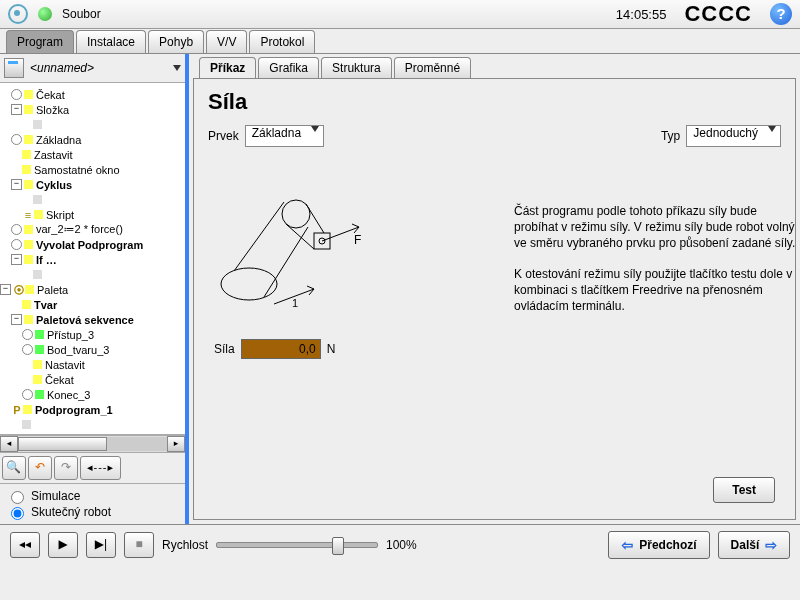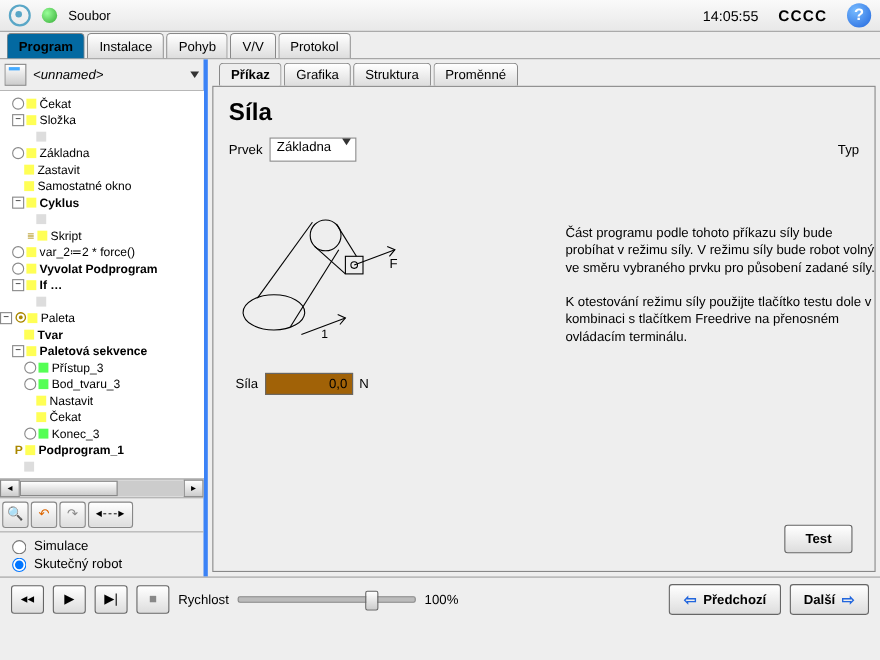--- a/index.html
+++ b/index.html
@@ -2,25 +2,25 @@
 <html><head>
 <meta charset="utf-8">
 <style>
 html,body{margin:0;padding:0;font-family:Arial,sans-serif;font-size:12px;background:#eee;width:800px;height:600px;overflow:hidden}
 .topbar{height:28px;background:linear-gradient(#fafafa,#e8e8e8);border-bottom:1px solid #999;display:flex;align-items:center;padding:0 8px;gap:10px}
 .logo{width:20px;height:20px;border:2px solid #5aa7c7;border-radius:50%;box-sizing:border-box;position:relative}
 .logo::after{content:"";position:absolute;width:6px;height:6px;background:#5aa7c7;border-radius:50%;top:4px;left:4px}
 .globe{width:14px;height:14px;background:radial-gradient(circle at 35% 35%,#9f9,#3a3);border-radius:50%}
 .topbar-spacer{flex:1}
 .clock{font-size:13px}
-.cccc{font-weight:bold;font-size:14px;letter-spacing:1px;margin:0 8px}
+.cccc{font-weight:bold;font-size:22px;letter-spacing:1px;margin:0 8px}
 .help{width:22px;height:22px;background:radial-gradient(circle at 35% 30%,#7bf,#26d);border-radius:50%;color:#fff;font-weight:bold;text-align:center;line-height:22px;font-size:15px}
 .tabbar{height:24px;display:flex;align-items:flex-end;padding-left:6px;background:#eee}
 .tab{padding:4px 10px;border:1px solid #888;border-bottom:none;background:linear-gradient(#fff,#ddd);border-radius:4px 4px 0 0;margin-right:2px;cursor:pointer}
-.tab.active{background:#0369a1;font-weight:bold;position:relative;z-index:2}
+.tab.active{background:#a3a3a3;font-weight:normal;position:relative;z-index:2}
 .mainrow{display:flex;height:470px;border-top:1px solid #888}
 .leftcol{width:185px;display:flex;flex-direction:column;border-right:4px solid #3b82f6;background:#eee}
 .filebar{height:24px;display:flex;align-items:center;gap:6px;padding:2px 4px;border-bottom:1px solid #aaa}
 .diskicon{width:18px;height:18px;background:linear-gradient(#fff,#ccc);border:1px solid #888;position:relative}
 .diskicon::after{content:"";position:absolute;top:2px;left:3px;width:10px;height:3px;background:#4af}
 .filename{font-style:italic}
 .dd{width:0;height:0;border-left:4px solid transparent;border-right:4px solid transparent;border-top:6px solid #333;margin-left:auto}
 .tree{flex:1;overflow:auto;background:#fff;font-size:11px;padding:4px 0;border-bottom:1px solid #aaa}
 .tn{display:flex;align-items:center;height:15px;white-space:nowrap;cursor:pointer}
 .tg{width:9px;height:9px;border:1px solid #888;line-height:7px;text-align:center;font-size:9px;margin-right:2px;background:#fff}
@@ -283,20 +283,24 @@
       <div style="display:flex;justify-content:space-between">
         <div class="frow">
           <span>Prvek</span>
           <div class="sel">
               <span>Základna</span>
               <div class="dd"></div>
             </div>
         </div>
         <div class="frow">
           <span>Typ</span>
+          <div class="sel">
+              <span>Jednoduchý</span>
+              <div class="dd"></div>
+            </div>
         </div>
       </div>
 
       <svg class="diagram" viewBox="0 0 170 130">
         <ellipse cx="35" cy="95" rx="28" ry="16" fill="none" stroke="#000"></ellipse>
         <line x1="20" y1="82" x2="70" y2="13" stroke="#000"></line>
         <line x1="50" y1="108" x2="94" y2="38" stroke="#000"></line>
         <circle cx="82" cy="25" r="14" fill="none" stroke="#000"></circle>
         <line x1="92" y1="15" x2="110" y2="44" stroke="#000"></line>
         <line x1="72" y1="35" x2="100" y2="60" stroke="#000"></line>

